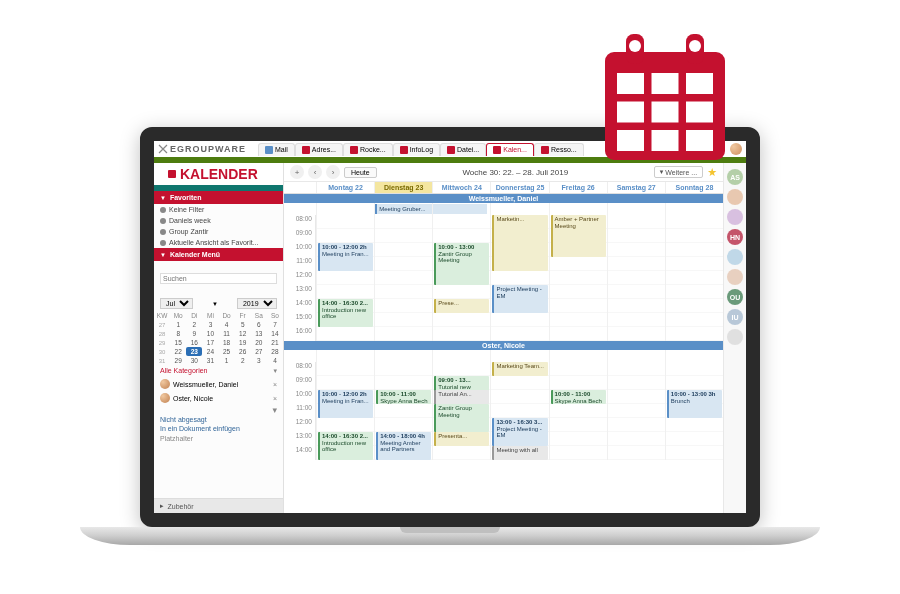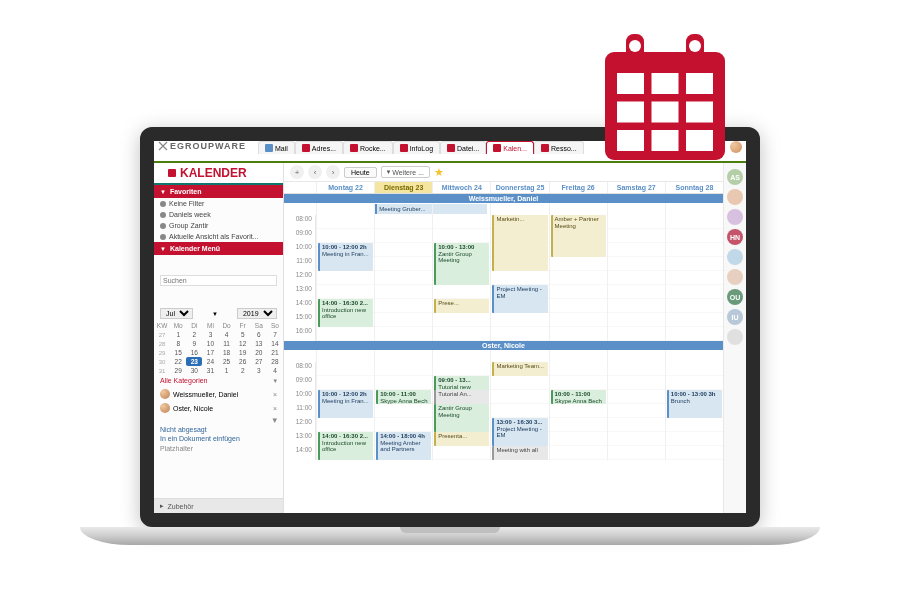--- a/index.html
+++ b/index.html
@@ -60,23 +60,23 @@
   .screen {
     width: 100%;
     height: 100%;
     display: flex;
     flex-direction: column;
     background: #fff;
   }
   
   .topbar {
     display: flex;
-    align-items: flex-start;
+    align-items: center;
     height: 22px;
-    border-bottom: 2px solid #4d7c0f;
+    border-bottom: 6px solid #4d7c0f;
     padding: 0 4px;
     gap: 4px;
   }
   .logo { display: flex; align-items: center; gap: 2px; font-weight: bold; letter-spacing: 1px; color: #666; font-size: 9px; }
   .tabs-top { display: flex; gap: 0; margin-left: 8px; }
   .tab-top {
     display: flex; align-items: center; gap: 2px;
     padding: 2px 6px; border: 1px solid #ddd; border-bottom: none;
     border-radius: 3px 3px 0 0; font-size: 7px; background: #f5f5f5;
     cursor: pointer;
@@ -93,33 +93,33 @@
   .sidebar {
     width: 130px;
     border-right: 1px solid #e0e0e0;
     display: flex;
     flex-direction: column;
     background: #fcfcfc;
     overflow: hidden;
   }
   .side-header {
     background: #fff; color: #c4112f; font-weight: bold;
-    padding: 3px 14px; font-size: 12px;
+    padding: 3px 14px; font-size: 14px;
     display: flex; align-items: center; gap: 4px;
-    border-bottom: 2px solid #0f766e;
+    border-bottom: 6px solid #0f766e;
   }
   .side-header .ic { width: 8px; height: 8px; background: #c4112f; border-radius: 1px; }
   .side-section-title {
     background: #c4112f; color: #fff; font-size: 7px; font-weight: bold;
     padding: 3px 6px; display: flex; align-items: center; gap: 4px;
   }
   .side-section-title::before { content: "▼"; font-size: 6px; }
   .side-item { padding: 2px 6px; font-size: 7px; color: #444; display: flex; align-items: center; gap: 3px; cursor: pointer; }
   .side-item .dot { width: 6px; height: 6px; border-radius: 50%; background: #888; }
-  .side-search { padding: 20px 6px; }
+  .side-search { padding: 12px 6px; }
   .side-search input { width: 100%; font-size: 7px; padding: 1px 2px; border: 1px solid #ddd; }
   .month-nav { display: flex; align-items: center; gap: 19px; padding: 2px 6px; font-size: 7px; }
   .month-nav select { font-size: 7px; border: 1px solid #ccc; padding: 0 1px; }
   .month-nav .iconbtn { width: 10px; height: 10px; border-radius: 50%; background: #eee; display:inline-flex; align-items:center; justify-content:center; font-size:6px; cursor:pointer; }
   .minical { width: 100%; font-size: 6.5px; border-collapse: collapse; }
   .minical th, .minical td { text-align: center; padding: 1px 0; width: 12.5%; color: #555; }
   .minical th { color: #888; font-weight: normal; }
   .minical .wk { color: #aaa; font-size: 6px; }
   .minical .today { background: #2a6eb5; color: #fff; font-weight: bold; border-radius: 2px; }
   .cat-link { font-size: 7px; color: #c4112f; padding: 2px 6px; cursor: pointer; }
@@ -436,20 +436,21 @@
               <span>Zubehör</span>
           </div>
         </div>
 
         <div class="calpane">
           <div class="caltoolbar">
             <span class="tool-btn">+</span>
             <span class="tool-btn">‹</span>
             <span class="tool-btn">›</span>
             <span class="heute-btn">Heute</span>
+            <span class="week-label">Woche 30: 22. – 28. Juli  2019</span>
             <span class="weitere-btn">
                 <span>▾</span>
                 <span>Weitere ...</span>
               </span>
             <span class="star">★</span>
           </div>
           <div class="dayheader" id="dayheader">
               <div></div>
               <div class="">Montag 22</div>
               <div class="today">Dienstag 23</div>

